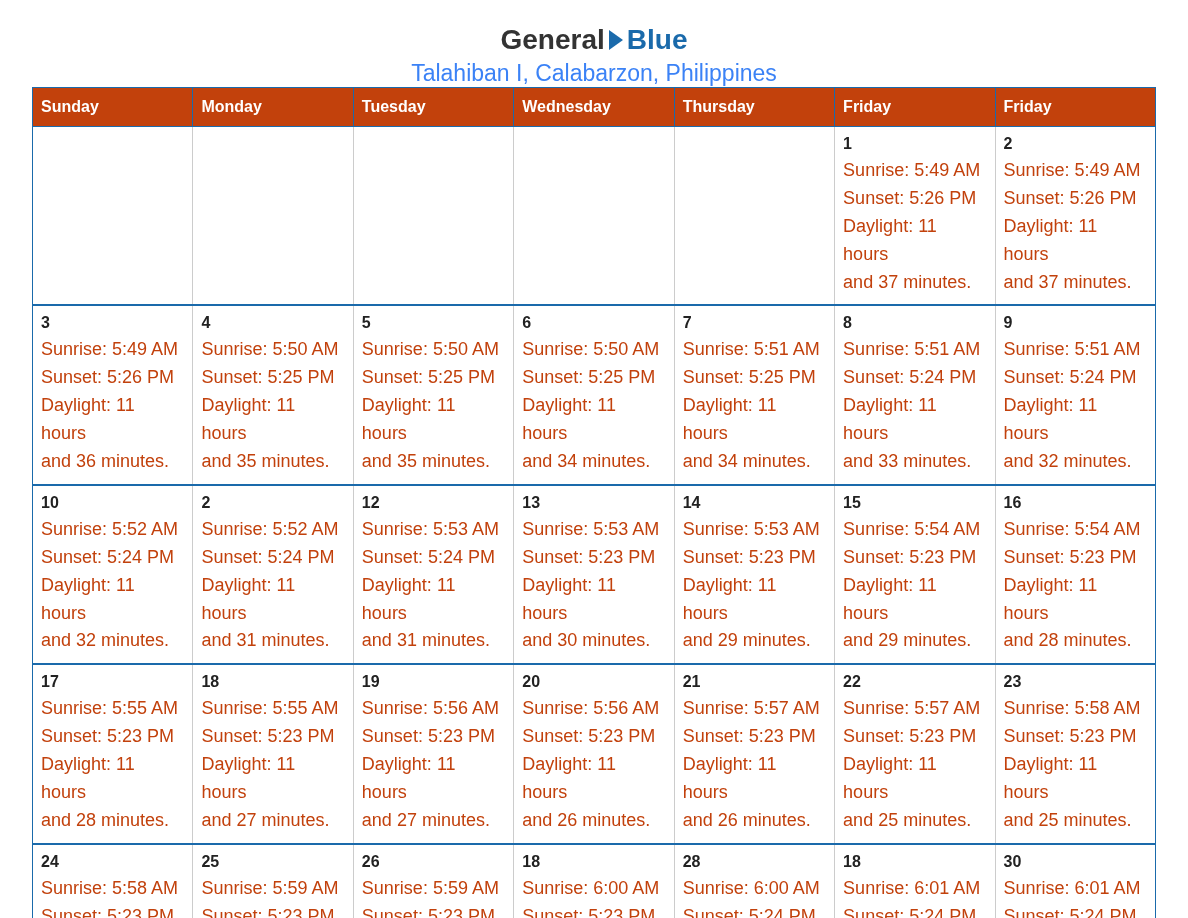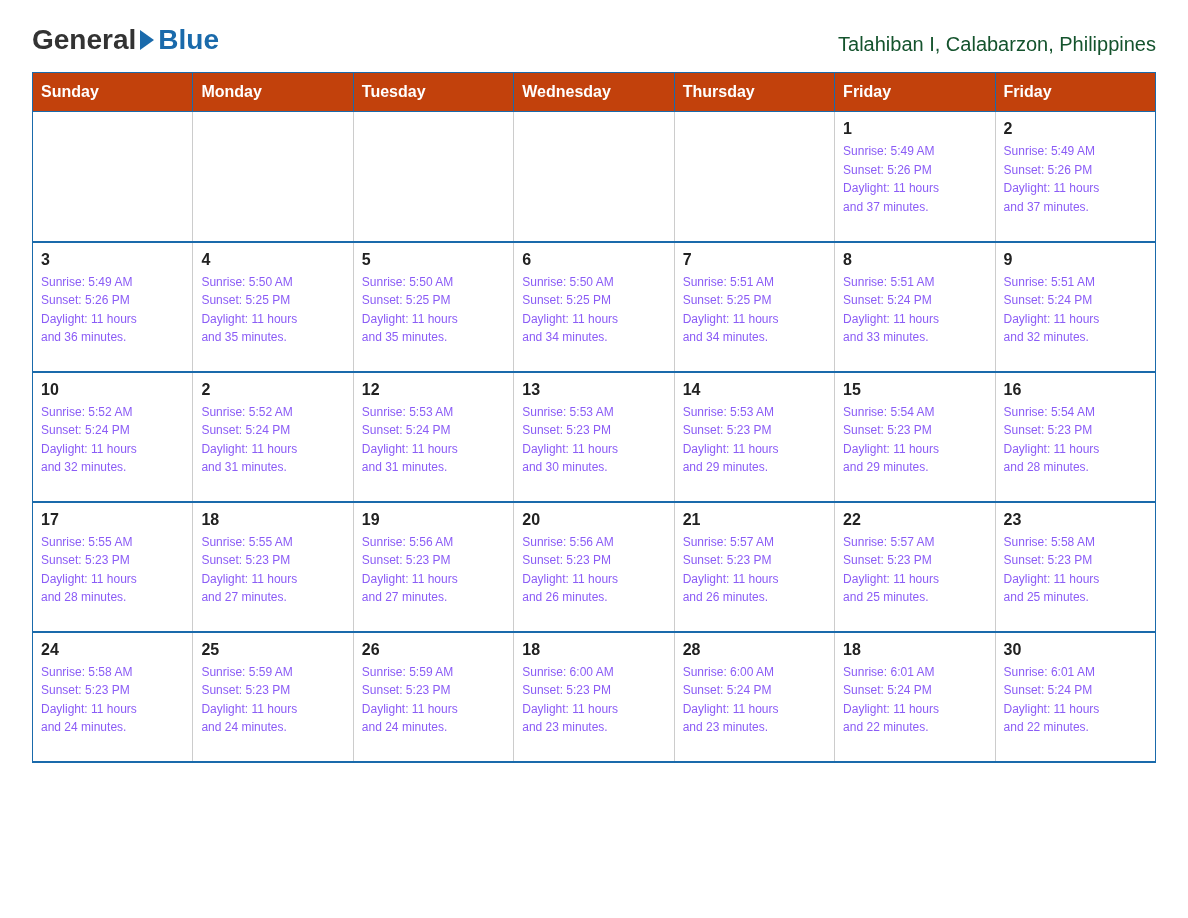--- a/index.html
+++ b/index.html
@@ -6,22 +6,22 @@
     body {
       font-family: Arial, sans-serif;
       background: #fff;
       padding: 24px 32px;
       width: 1188px;
       min-height: 918px;
     }
     .header-area {
       display: flex;
       justify-content: space-between;
-      align-items: flex-end;
-      margin-bottom: 16px;
+      align-items: center;
+      flex-direction: column;
     }
     .logo-area {
       display: flex;
       flex-direction: column;
       align-items: flex-start;
     }
     .logo-text {
       display: flex;
       align-items: center;
       font-size: 28px;
@@ -42,22 +42,22 @@
     .title-area {
       text-align: right;
     }
     .page-title {
       font-size: 52px;
       font-weight: bold;
       color: #222;
       line-height: 1.1;
     }
     .page-subtitle {
-      font-size: 20px;
-      color: #14532d;
+      font-size: 23px;
+      color: #3b82f6;
       margin-top: 4px;
     }
     .calendar-table {
       width: 100%;
       border-collapse: collapse;
       table-layout: fixed;
     }
     .calendar-table thead tr th {
       background: #c2410c;
       color: #fff;
@@ -86,22 +86,22 @@
     .calendar-table tbody tr td:last-child {
       border-right: 1px solid #1a6aab;
     }
     .day-number {
       font-size: 16px;
       font-weight: bold;
       color: #222;
       margin-bottom: 4px;
     }
     .day-info {
-      font-size: 12px;
-      color: #8b5cf6;
+      font-size: 18px;
+      color: #c2410c;
       line-height: 1.55;
     }
     .empty-cell {
       background: #f9f9f9;
     }
   </style>
 </head>
 <body>
 
 <div class="header-area">

